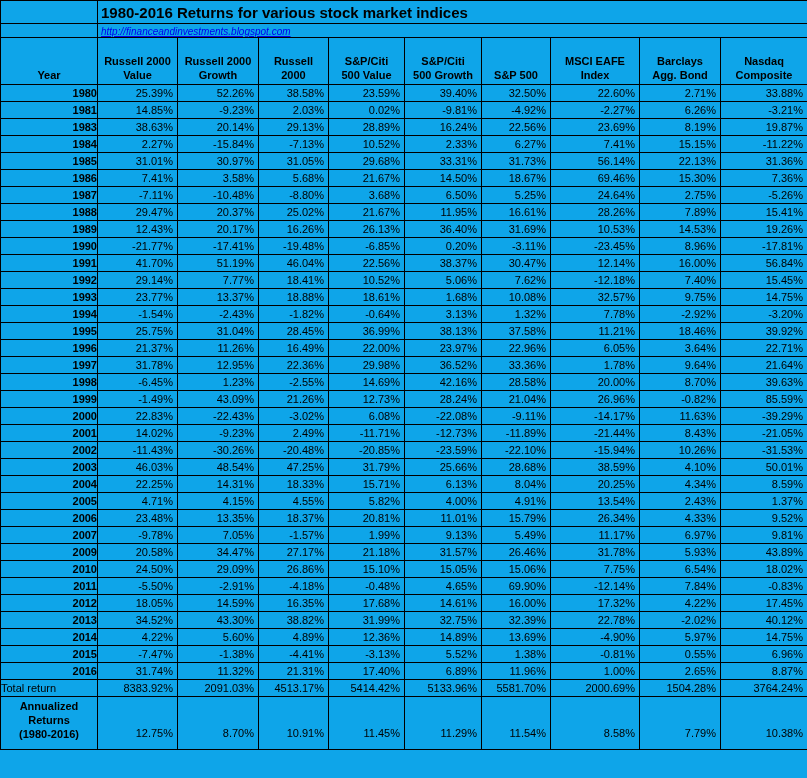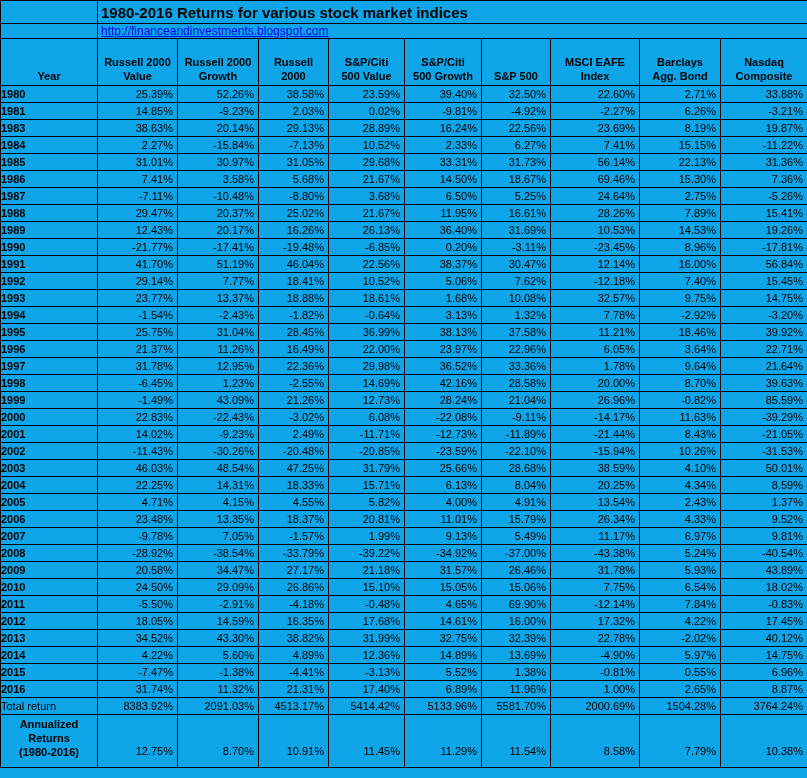--- a/index.html
+++ b/index.html
@@ -28,36 +28,37 @@
   .title-cell {
     font-size: 15px;
     font-weight: bold;
     text-align: left;
     vertical-align: middle;
     padding-left: 3px;
   }
   .url-row td { height: 13px; }
   .url-cell { padding-left: 3px; vertical-align: middle; }
   .url-cell a {
-    font-size: 12px;
+    font-size: 10px;
     text-decoration: underline;
+    font-style: italic;
   }
   thead th {
     font-weight: bold;
     text-align: center;
     vertical-align: bottom;
     height: 44px;
     line-height: 14px;
     padding-bottom: 2px;
     margin-top: 48px;
   }
   tbody td { height: 16px; line-height: 16px; }
   .year {
     font-weight: bold;
-    text-align: left;
+    text-align: right;
   }
   .num {
     text-align: right;
     padding-right: 4px;
   }
   .total-label {
     font-weight: normal;
     text-align: left;
   }
   .annualized-row td {
@@ -459,32 +460,20 @@
           <td class="num">7.05%</td>
           <td class="num">-1.57%</td>
           <td class="num">1.99%</td>
           <td class="num">9.13%</td>
           <td class="num">5.49%</td>
           <td class="num">11.17%</td>
           <td class="num">6.97%</td>
           <td class="num">9.81%</td>
         </tr>
         <tr>
-          <td class="year">2008</td>
-          <td class="num">-28.92%</td>
-          <td class="num">-38.54%</td>
-          <td class="num">-33.79%</td>
-          <td class="num">-39.22%</td>
-          <td class="num">-34.92%</td>
-          <td class="num">-37.00%</td>
-          <td class="num">-43.38%</td>
-          <td class="num">5.24%</td>
-          <td class="num">-40.54%</td>
-        </tr>
-        <tr>
           <td class="year">2009</td>
           <td class="num">20.58%</td>
           <td class="num">34.47%</td>
           <td class="num">27.17%</td>
           <td class="num">21.18%</td>
           <td class="num">31.57%</td>
           <td class="num">26.46%</td>
           <td class="num">31.78%</td>
           <td class="num">5.93%</td>
           <td class="num">43.89%</td>

